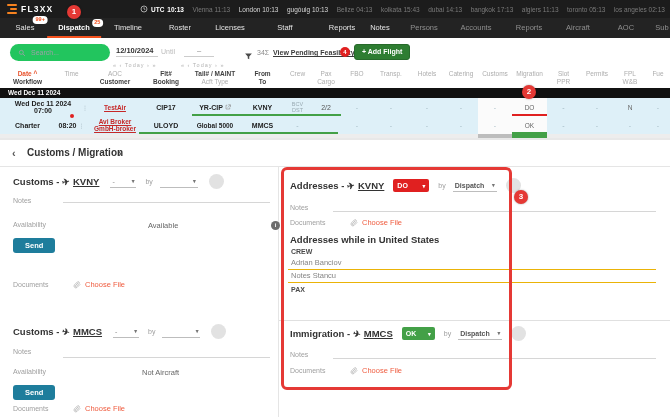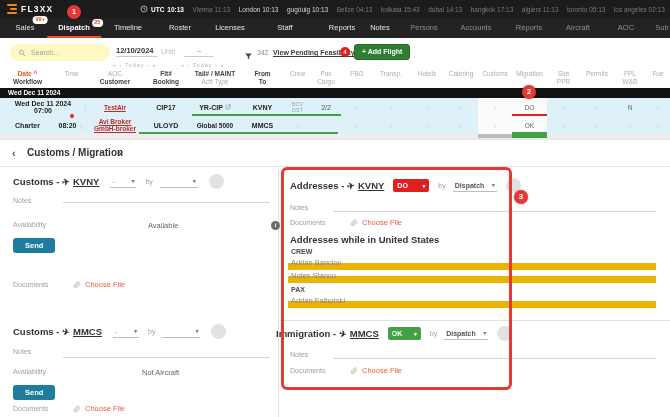--- a/index.html
+++ b/index.html
@@ -22,21 +22,21 @@
   
   .nav{position:absolute;left:0;top:18px;width:670px;height:20px;background:#232323}
   .navitem{position:absolute;top:0;height:20px;line-height:20px;transform:translateX(-50%);font-size:7.5px;color:#8f8f8f;white-space:nowrap;cursor:pointer}
   .navitem.bright{color:#e3e3e3}
   .navitem.active{color:#fff;font-weight:bold}
   .ul{position:absolute;left:50%;transform:translateX(-50%);bottom:0;width:54px;height:2.5px;background:#f4511e}
   .pill{position:absolute;background:#fff;color:#f4511e;font-size:5.5px;font-weight:bold;line-height:7.5px;padding:0 2.5px;border-radius:4px}
 
   
   .toolbar{position:absolute;left:0;top:38px;width:670px;height:30px;background:#fff}
-  .search{position:absolute;left:10px;top:6px;width:100px;height:17px;background:#fef9c3;border-radius:9px;display:flex;align-items:center;gap:5px;padding:0 8px}
+  .search{position:absolute;left:10px;top:6px;width:100px;height:17px;background:#22c55e;border-radius:9px;display:flex;align-items:center;gap:5px;padding:0 8px}
   .search input{border:none;background:transparent;outline:none;font-size:7px;color:#555;width:70px;font-family:"Liberation Sans",sans-serif}
   .search input::placeholder{color:#9aa0a6}
   .datefield{position:absolute;top:8px;font-size:7.5px;font-weight:bold;color:#333;border-bottom:1px solid #ccc;padding-bottom:1px;cursor:text}
   .pager{position:absolute;top:24px;font-size:5.5px;color:#b5b5b5;letter-spacing:1px;white-space:nowrap}
   .until{position:absolute;left:161px;top:10px;font-size:7px;color:#bbb}
   .funnel{position:absolute;left:244px;top:9px;cursor:pointer}
   .count{position:absolute;left:257px;top:11px;font-size:7px;color:#8a8a8a}
   .pending{position:absolute;left:273px;top:11px;font-size:7px;font-weight:bold;color:#3a3a3a;text-decoration:underline;cursor:pointer}
   .pendbadge{position:absolute;left:340px;top:9px;width:10px;height:10px;border-radius:50%;background:#e02020;color:#fff;font-size:6px;font-weight:bold;text-align:center;line-height:10px}
   .addflight{position:absolute;left:354px;top:6px;height:16px;padding:0 7px;background:#2e7d32;color:#fff;font-size:7px;font-weight:bold;border:1px solid #276a2b;border-radius:3px;line-height:14px;cursor:pointer}
@@ -83,21 +83,21 @@
   .lbl{position:absolute;font-size:7px;color:#9e9e9e}
   .val{position:absolute;font-size:7.5px;color:#666}
   .inline-lbl{font-size:7px;color:#9e9e9e;width:56px}
   .nline{position:absolute;border-bottom:1px solid #d6d6d6;cursor:text}
   .btn{position:absolute;height:15px;background:#1e7d9c;color:#fff;font-size:7.5px;font-weight:bold;border:none;border-radius:3px;padding:0 12px;cursor:pointer;line-height:15px;text-align:center}
   .docrow{position:absolute;display:flex;align-items:center;gap:4px}
   .choose{font-size:7.5px;color:#ef5b3e;cursor:pointer}
   .info{width:9px;height:9px;border-radius:50%;background:#6d6d6d;color:#fff;font-size:6px;font-weight:bold;text-align:center;line-height:9px;position:absolute}
   .heading{position:absolute;font-size:9.5px;font-weight:bold;color:#333}
   .grouplbl{position:absolute;font-size:7px;font-weight:bold;color:#4a4a4a}
-  .namerow{position:absolute;left:288px;width:368px;height:13px;line-height:12px;font-size:7.5px;color:#858585;padding-left:3px;border-bottom:7px solid #eab308}
+  .namerow{position:absolute;left:288px;width:368px;height:13px;line-height:12px;font-size:7.5px;color:#858585;padding-left:3px;border-bottom:1px solid #eab308}
   .namerow.clip{height:8px;overflow:hidden;border-bottom:none;color:#b5b5b5}
   .secdiv{position:absolute;left:279px;right:0;border-top:1px solid #e0e0e0}
 
   
   .annbox{position:absolute;left:281px;top:167px;width:231px;height:223px;border:3px solid #e53935;border-radius:6px;pointer-events:none;z-index:40}
   .anncircle{position:absolute;width:14px;height:14px;border-radius:50%;background:#e53935;color:#fff;font-size:8px;font-weight:bold;text-align:center;line-height:14px;z-index:50;box-shadow:0 0 2px rgba(0,0,0,.35)}
 </style>
 </head>
 <body>
 
@@ -396,24 +396,23 @@
       <svg width="8" height="9" viewBox="0 0 24 24">
           <path d="M21 12l-8.5 8.5a5.5 5.5 0 0 1-7.8-7.8L13 4.4a3.7 3.7 0 0 1 5.2 5.2L10 17.8a1.8 1.8 0 0 1-2.6-2.6L15 7.6" fill="none" stroke="#a8a8a8" stroke-width="2" stroke-linecap="round"></path>
         </svg>
       <span class="choose">Choose File</span>
     </div>
     <span class="heading" style="left:290px;top:94px">Addresses while in United States</span>
     <span class="grouplbl" style="left:291px;top:108px">CREW</span>
     <div class="namerow" style="top:117px">Adrian Banciov</div>
     <div class="namerow" style="top:130px">Notes Stancu</div>
     <span class="grouplbl" style="left:291px;top:146px">PAX</span>
-    <div class="namerow" style="top:155px">Adrian Falborski</div>
     <div class="secdiv" style="top:180px"></div>
 
-    <div class="ptitle" style="left:276px;top:186px">
+    <div class="ptitle" style="left:290px;top:186px">
       <span>Immigration -</span>
       <span class="plane land">✈</span>
       <span class="apt">MMCS</span>
       <span class="sel filled green" style="width:33px;margin-left:6px">
           <span>OK</span>
           <span class="caret">▾</span>
         </span>
       <span class="bylbl" style="margin-left:6px">by</span>
       <span class="sel" style="width:44px;margin-left:4px;color:#555">
           <span>Dispatch</span>

